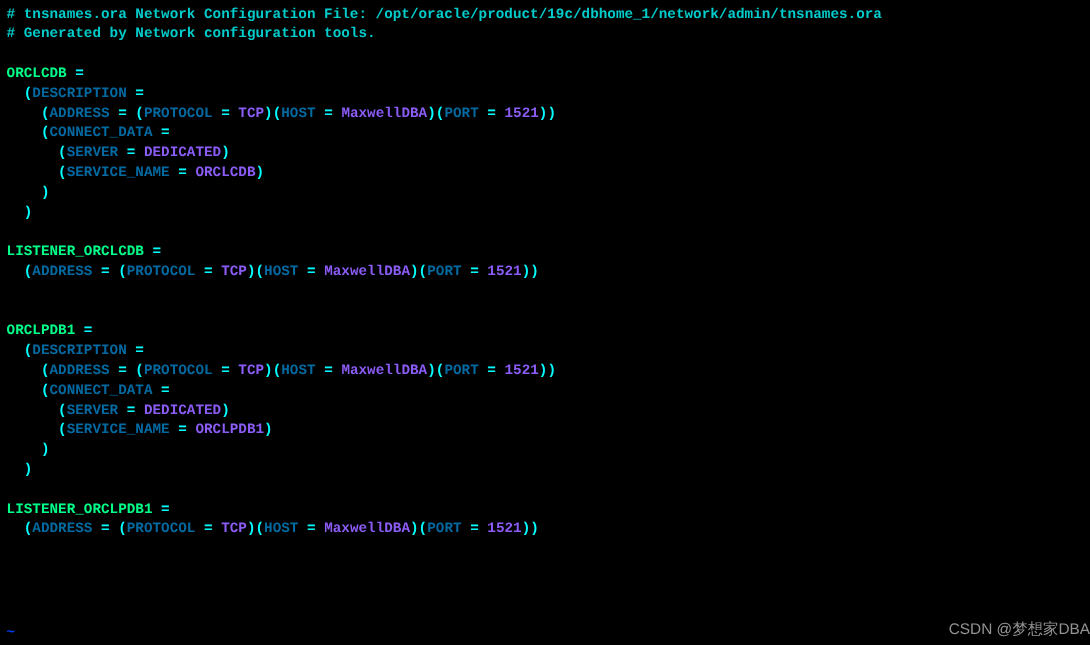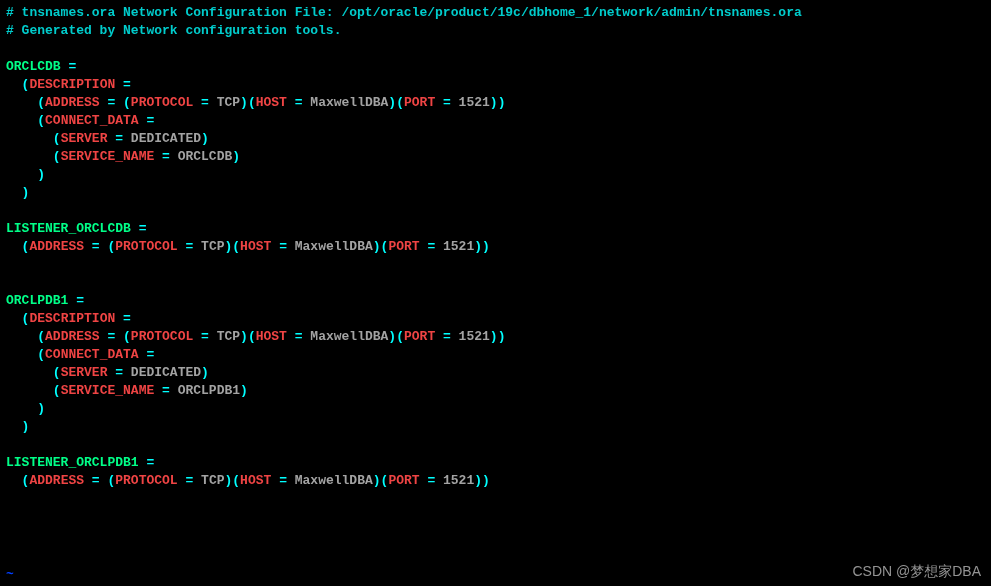--- a/index.html
+++ b/index.html
@@ -9,30 +9,30 @@
       height: 586px;
       font-family: "Consolas", "Courier New", monospace;
       font-size: 13px;
       font-weight: bold;
       line-height: 18px;
       padding: 4px 6px;
       position: relative;
       overflow: hidden;
     }
     .comment { color: #00CCCC; margin-top: 39px; }
-    .kw { color: #ef4444; font-weight: bold; }
+    .kw { color: #0369a1; font-weight: bold; }
     .id { color: #00FF88; font-weight: bold; }
     .eq { color: #00FFFF; }
     .paren { color: #00FFFF; }
-    .txt { color: #a3a3a3; }
+    .txt { color: #8b5cf6; }
     .cd-eq { color: #00FFFF; }
     pre { white-space: pre; font-family: inherit; }
     .watermark {
       position: absolute;
-      right: 10px;
+      right: 0;
       bottom: 6px;
       color: #B8B8B8;
       font-family: "Microsoft YaHei", sans-serif;
       font-size: 14px;
       font-weight: normal;
       opacity: 0.8;
     }
     .tilde {
       color: #003fff;
       position: absolute;

